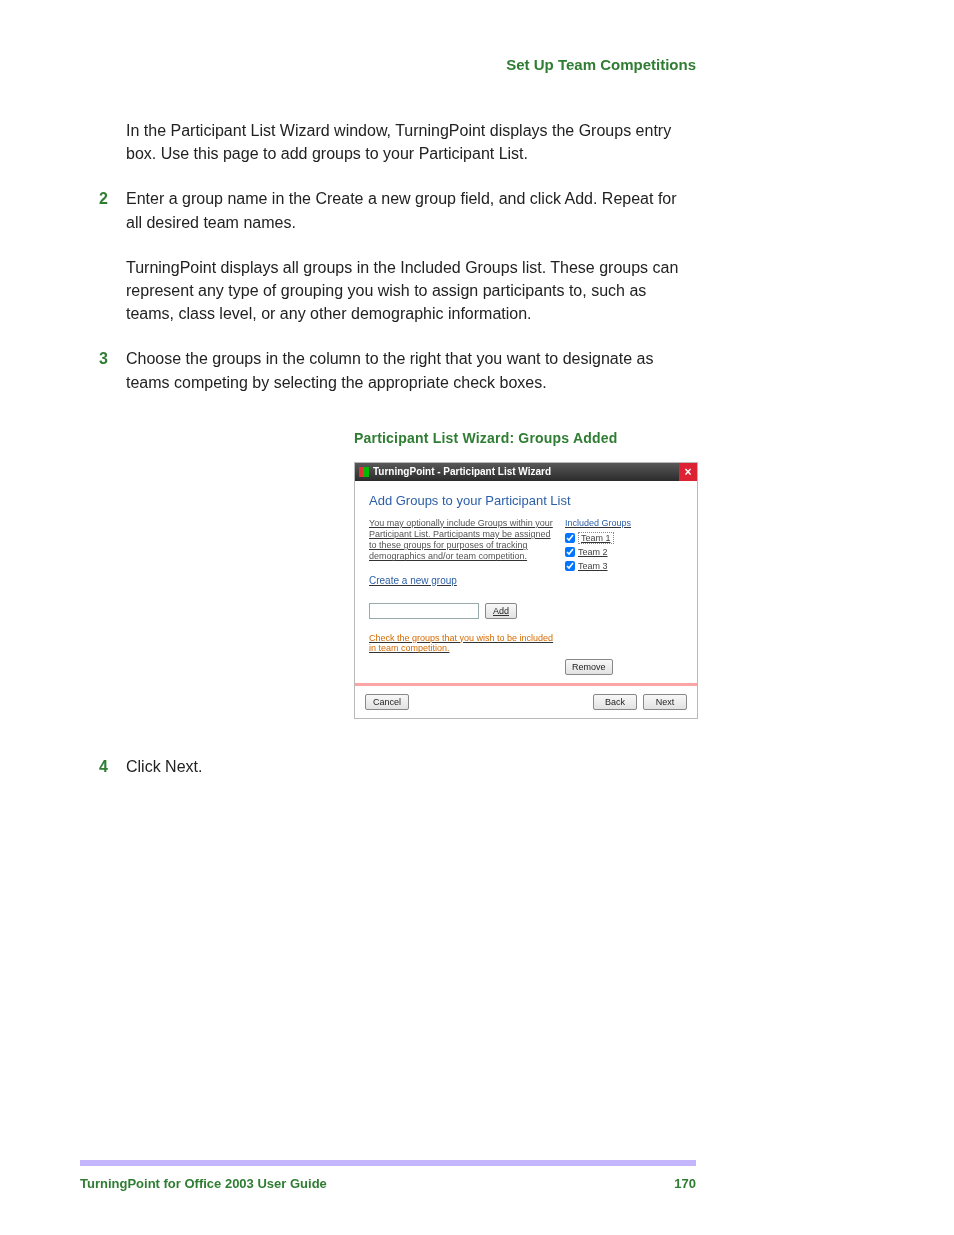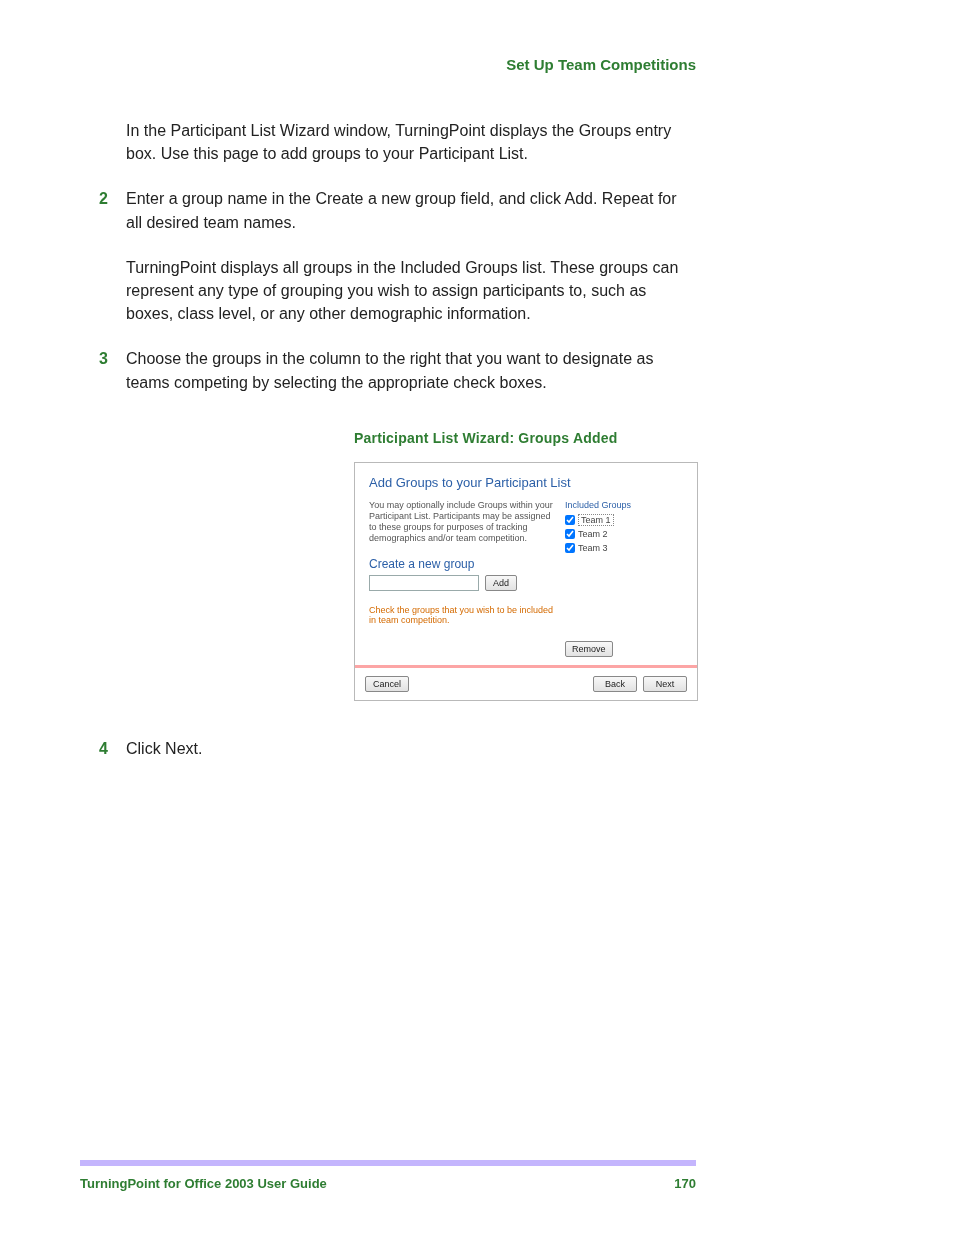--- a/index.html
+++ b/index.html
@@ -15,24 +15,24 @@
   .fig-caption { color: #2e7d32; font-weight: 700; font-size: 14px; margin-left: 274px; margin-bottom: 16px; letter-spacing: .2px; }
 
   .wizard-frame { width: 344px; margin-left: 274px; border: 1px solid #b9b9b9; background: #fff; font-size: 10px; }
   .wizard-titlebar { height: 18px; background: linear-gradient(#585858,#2b2b2b); display: flex; align-items: center; color: #fff; font-weight: 700; font-size: 10px; padding-left: 4px; }
   .tp-icon { width: 10px; height: 10px; margin-right: 4px; position: relative; }
   .tp-icon::before { content:""; position:absolute; inset:0; background:#d33; }
   .tp-icon::after { content:""; position:absolute; left:4px; top:0; width:6px; height:10px; background:#0b0; }
   .close-btn { margin-left: auto; width: 18px; height: 18px; background: #d23; color:#fff; display:flex; align-items:center; justify-content:center; font-weight:700; font-size:12px; line-height:1; }
   .wizard-body { padding: 12px 12px 8px 14px; }
   .wizard-h { color: #2b5fa7; font-size: 13px; margin-bottom: 10px; }
-  .two-col { display: flex; gap: 10px; }
+  .two-col { display: flex; gap: 10px; text-decoration: underline; }
   .left-col { flex: 1; }
   .intro { font-size: 9px; color: #555; line-height: 1.25; margin-bottom: 12px; }
-  .create-label { color: #2b5fa7; font-size: 12px; margin-bottom: 4px; }
+  .create-label { color: #2b5fa7; font-size: 10px; margin-bottom: 17px; }
   .create-row { display: flex; align-items: center; gap: 6px; margin-bottom: 14px; }
   .create-input { width: 110px; height: 16px; border: 1px solid #9aa; background:#fff; }
   .mini-btn { height: 16px; min-width: 32px; padding: 0 6px; font-size: 9px; border: 1px solid #888; background: linear-gradient(#f8f8f8,#e2e2e2); border-radius: 2px; display:inline-flex; align-items:center; justify-content:center; color:#222; }
   .check-hint { color: #d46a00; font-size: 9px; line-height: 1.2; }
 
   .right-col { width: 120px; }
   .right-label { color: #2b5fa7; font-size: 9px; margin-bottom: 3px; }
   .group-list { border: 0; }
   .group-item { display:flex; align-items:center; gap:3px; font-size:9px; color:#444; height:14px; }
   .group-item input[type=checkbox]{ width:10px; height:10px; }
@@ -53,32 +53,37 @@
 
   <div class="header-title">Set Up Team Competitions</div>
 
   <p class="para">In the Participant List Wizard window, TurningPoint displays the Groups entry box. Use this page to add groups to your Participant List.</p>
 
   <div class="step-row">
     <div class="step-num">2</div>
     <div class="step-text">Enter a group name in the Create a new group field, and click Add. Repeat for all desired team names.</div>
   </div>
 
-  <p class="para">TurningPoint displays all groups in the Included Groups list. These groups can represent any type of grouping you wish to assign participants to, such as boxes, class level, or any other demographic information.</p>
+  <p class="para">TurningPoint displays all groups in the Included Groups list. These groups can represent any type of grouping you wish to assign participants to, such as teams, class level, or any other demographic information.</p>
 
   <div class="step-row">
     <div class="step-num">3</div>
     <div class="step-text">Choose the groups in the column to the right that you want to designate as teams competing by selecting the appropriate check boxes.</div>
   </div>
 
   <div class="gap"></div>
 
   <div class="fig-caption">Participant List Wizard: Groups Added</div>
 
   <div class="wizard-frame">
+    <div class="wizard-titlebar">
+      <span class="tp-icon"></span>
+      <span>TurningPoint - Participant List Wizard</span>
+      <span class="close-btn">×</span>
+    </div>
     <div class="wizard-body">
       <div class="wizard-h">Add Groups to your Participant List</div>
       <div class="two-col">
         <div class="left-col">
           <div class="intro">You may optionally include Groups within your Participant List.  Participants may be assigned to these groups for purposes of tracking demographics and/or team competition.</div>
           <div class="create-label">Create a new group</div>
           <div class="create-row">
             <span class="create-input"></span>
             <span class="mini-btn">Add</span>
           </div>

